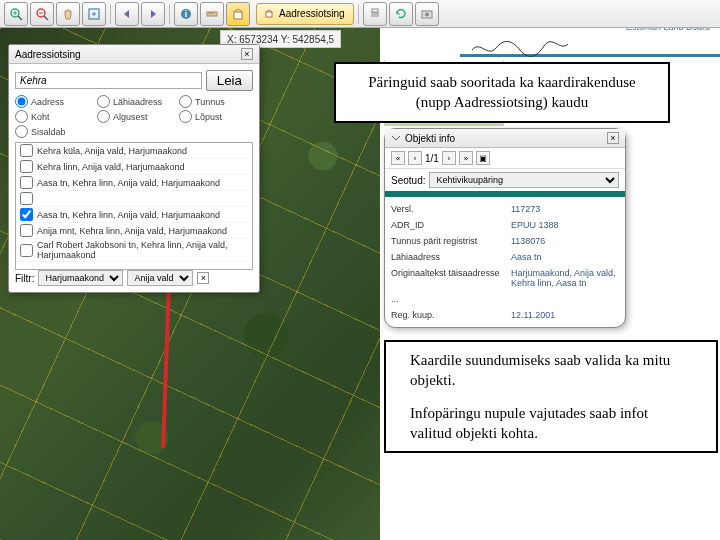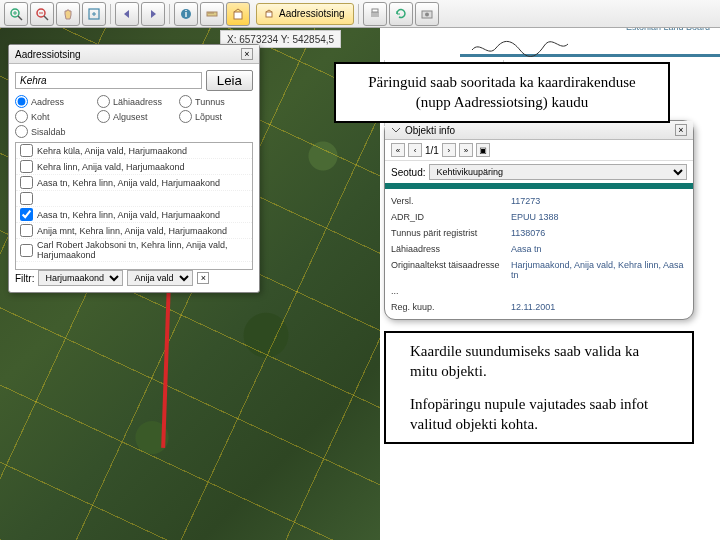--- a/index.html
+++ b/index.html
@@ -46,35 +46,35 @@
   .row input[type=text] { flex:1; border:1px solid #aaa; padding:2px 4px; font-size:10px;font-style:italic; }
   .btn-small { padding:2px 10px; border:1px solid #888; background:linear-gradient(#fff,#e2e2e2); border-radius:2px; cursor:pointer; }
   .radio-grid { display:grid; grid-template-columns:repeat(3,1fr); gap:2px 8px; margin:4px 0; font-size:9px; color:#444; }
   .radio-grid label { display:flex; align-items:center; gap:3px; }
   .list { border:1px solid #aaa; background:#fff; height:128px; overflow:auto; margin-top:4px; }
   .list-item { display:flex; align-items:center; gap:4px; padding:1px 4px; font-size:9px; color:#333; border-bottom:1px dotted #eee; }
   .filter-row { display:flex; gap:4px; align-items:center; }
   .filter-row select { border:1px solid #aaa; font-size:9px; padding:1px 2px; }
 
   
-  .obj-panel { position:absolute; top:120px; left:384px; width:310px; background:#fff; border:1px solid #888; border-radius:11px; z-index:20; font-size:10px; box-shadow:2px 2px 6px rgba(0,0,0,.3); }
+  .obj-panel { position:absolute; top:128px; left:384px; width:242px; background:#fff; border:1px solid #888; border-radius:11px; z-index:20; font-size:10px; box-shadow:2px 2px 6px rgba(0,0,0,.3); }
   .obj-head { display:flex; justify-content:space-between; align-items:center; padding:3px 6px; background:linear-gradient(#f6f6f6,#e6e6e6); border-bottom:1px solid #bbb; }
   .pager { display:flex; align-items:center; gap:3px; padding:3px 6px; border-bottom:1px solid #ddd; }
   .pager-btn { width:14px; height:14px; border:1px solid #aaa; background:#f4f4f4; font-size:8px; display:flex; align-items:center; justify-content:center; cursor:pointer; }
   .kv { padding:4px 6px; }
   .kv-row { display:flex; padding:3px 0; font-size:9px; color:#444; }
   .kv-row .k { width:120px; color:#333; }
   .kv-row .v { flex:1; color:#3a5a88; }
   .cat-row { display:flex; align-items:center; gap:4px; padding:3px 6px; border-bottom:6px solid #0f766e; }
   .cat-row select { flex:1; border:1px solid #aaa; font-size:9px; padding:1px 2px; }
 
   
   .anno { position:absolute; background:#fff; border:2px solid #000; padding:8px 24px; font-size:15px; line-height:1.35; z-index:30; font-family: "Times New Roman", serif; }
   .anno1 { top:62px; left:334px; width:336px; text-align:center; }
-  .anno2 { top:331px; left:384px; width:310px; }
+  .anno2 { top:340px; left:384px; width:334px; }
   .anno2 p + p { margin-top:12px; }
 
   .thumb { position:absolute; top:36px; left:384px; width:120px; height:90px; background:#fff; border:1px solid #ccc; z-index:8; display:flex; align-items:flex-end; }
   .thumb-map { width:100%; height:55px; background:linear-gradient(#d8e4c6,#c8d8b0); }
   .sig { position:absolute; top:38px; right:150px; width:100px; height:20px; }
   .sig svg { width:100%; height:100%; }
 </style>
 </head>
 <body>
 

